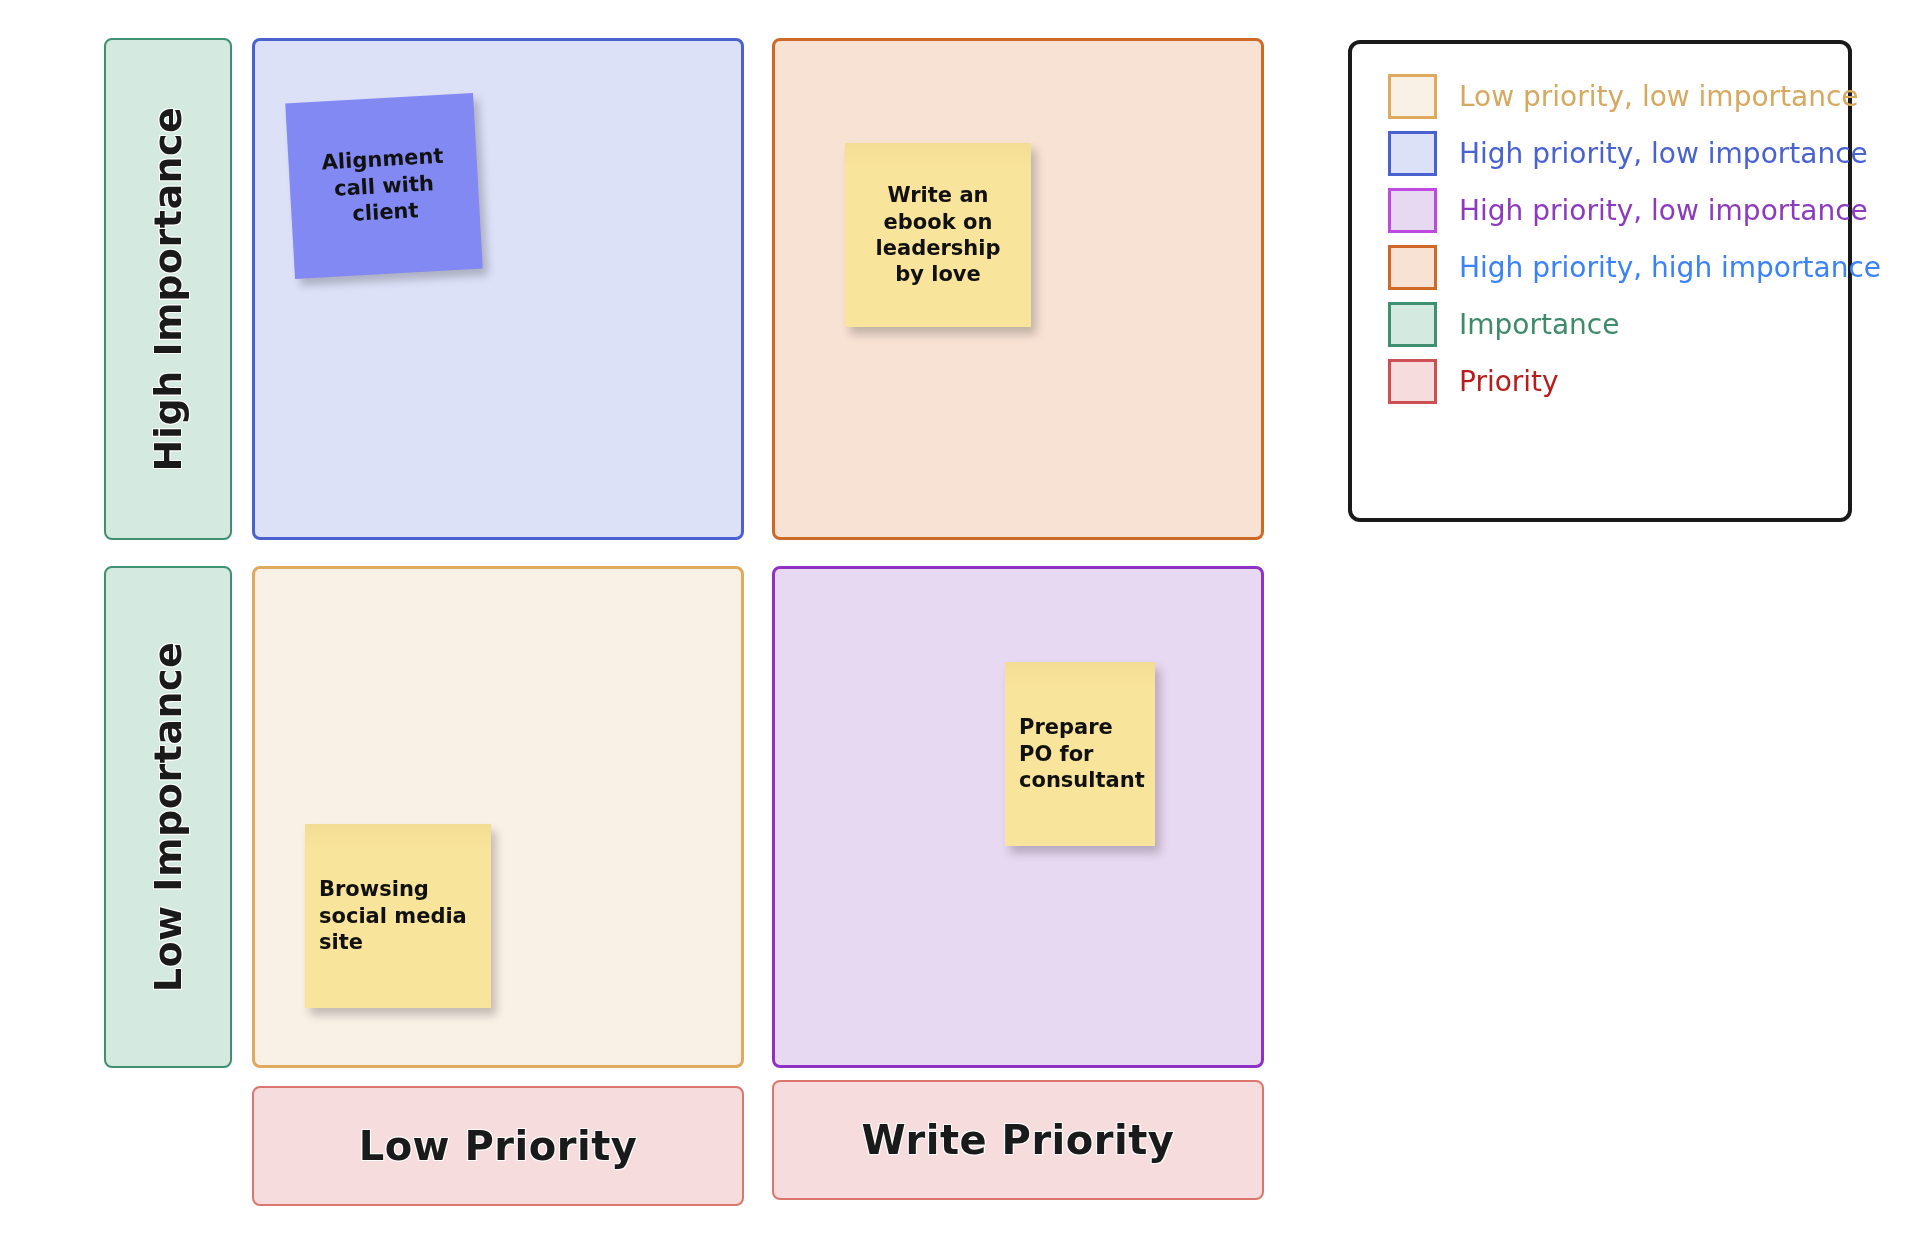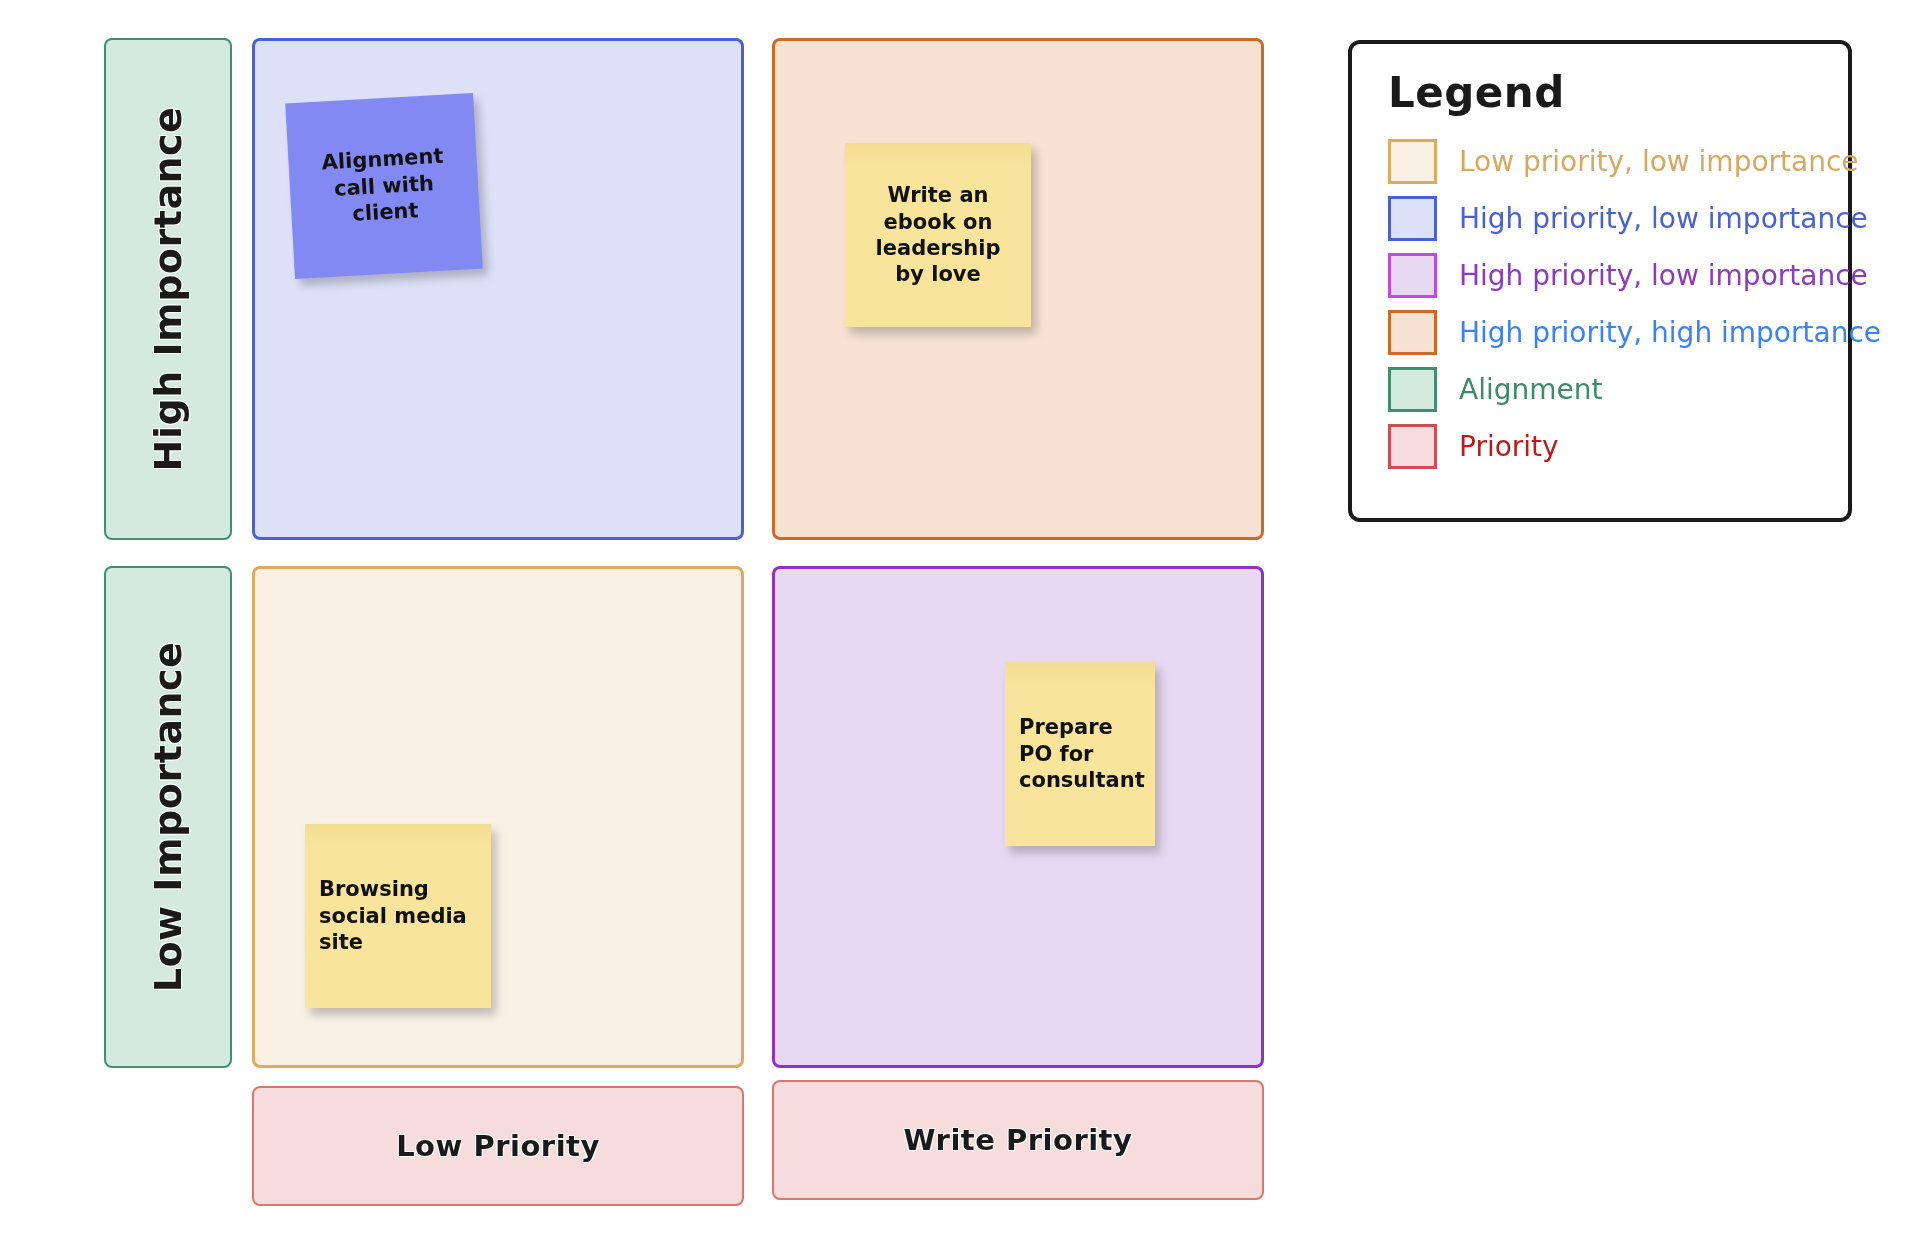--- a/index.html
+++ b/index.html
@@ -53,21 +53,21 @@
     transform: rotate(-90deg);
     white-space: nowrap;
     font-size: 38px;
   }
   .axis-h {
     height: 120px;
     background: #f6dcdc;
     border: 2px solid #d9776f;
   }
   .axis-h .axis-text {
-    font-size: 29px;
+    font-size: 40px;
     white-space: nowrap;
   }
 
   
   #axis-high-importance { left: 104px; top: 38px;  height: 502px; }
   #axis-low-importance  { left: 104px; top: 566px; height: 502px; }
 
   
   #axis-low-priority    { left: 252px;  top: 1086px; width: 492px; }
   #axis-high-priority   { left: 772px;  top: 1080px; width: 492px; }
@@ -222,41 +222,40 @@
 
   <div class="axis-bar axis-h" id="axis-low-priority">
     <span class="axis-text">Low Priority</span>
   </div>
 
   <div class="axis-bar axis-h" id="axis-high-priority">
     <span class="axis-text">Write Priority</span>
   </div>
 
   <div id="legend">
-    <div id="legend-title">Legend</div>
     <div id="legend-rows">
         <div class="legend-row">
           <span class="legend-swatch" style="background: rgb(249, 240, 230); border-color: rgb(224, 170, 94);"></span>
           <span class="legend-label" style="color: rgb(215, 168, 96);">Low priority, low importance</span>
         </div>
         <div class="legend-row">
           <span class="legend-swatch" style="background: rgb(221, 225, 248); border-color: rgb(74, 98, 208);"></span>
           <span class="legend-label" style="color: rgb(74, 98, 208);">High priority, low importance</span>
         </div>
         <div class="legend-row">
           <span class="legend-swatch" style="background: rgb(232, 217, 242); border-color: rgb(191, 74, 224);"></span>
           <span class="legend-label" style="color: rgb(140, 59, 189);">High priority, low importance</span>
         </div>
         <div class="legend-row">
           <span class="legend-swatch" style="background: rgb(247, 226, 212); border-color: rgb(205, 106, 40);"></span>
           <span class="legend-label" style="color: #3b82f6;">High priority, high importance</span>
         </div>
         <div class="legend-row">
           <span class="legend-swatch" style="background: rgb(212, 233, 223); border-color: rgb(62, 144, 112);"></span>
-          <span class="legend-label" style="color: rgb(62, 138, 107);">Alignment</span>
+          <span class="legend-label" style="color: rgb(62, 138, 107);">Importance</span>
         </div>
         <div class="legend-row">
           <span class="legend-swatch" style="background: rgb(246, 220, 220); border-color: rgb(204, 79, 83);"></span>
           <span class="legend-label" style="color: #b91c1c;">Priority</span>
         </div>
       </div>
   </div>
 
 </div>
 

